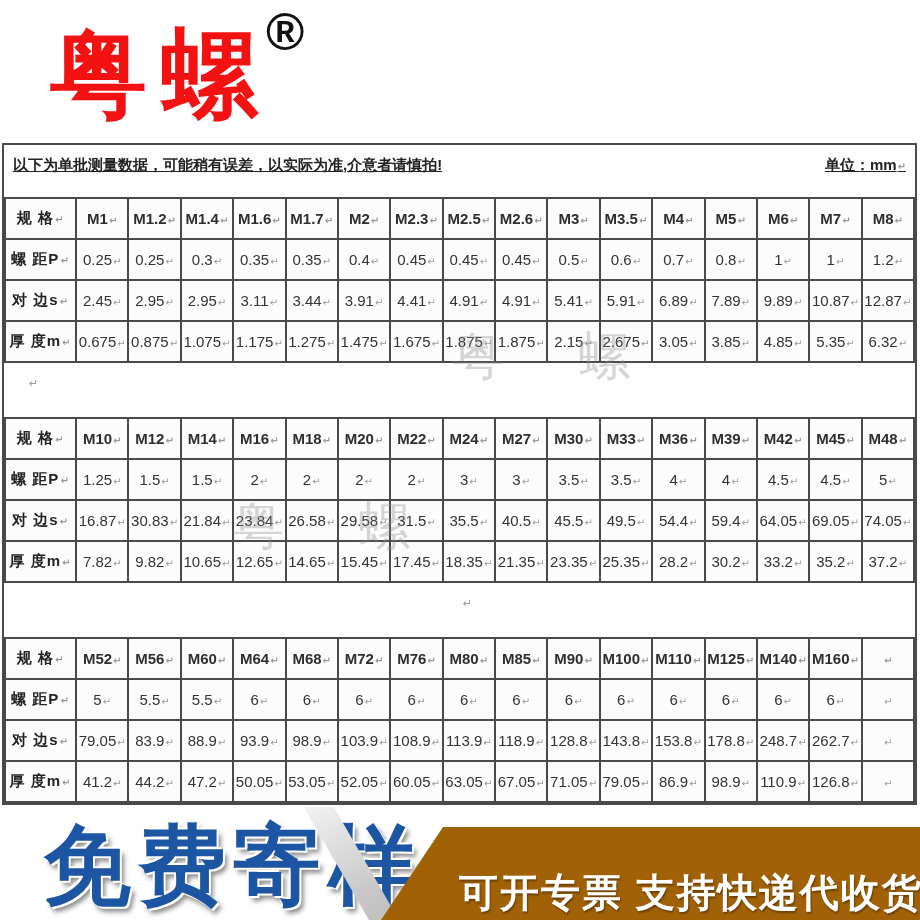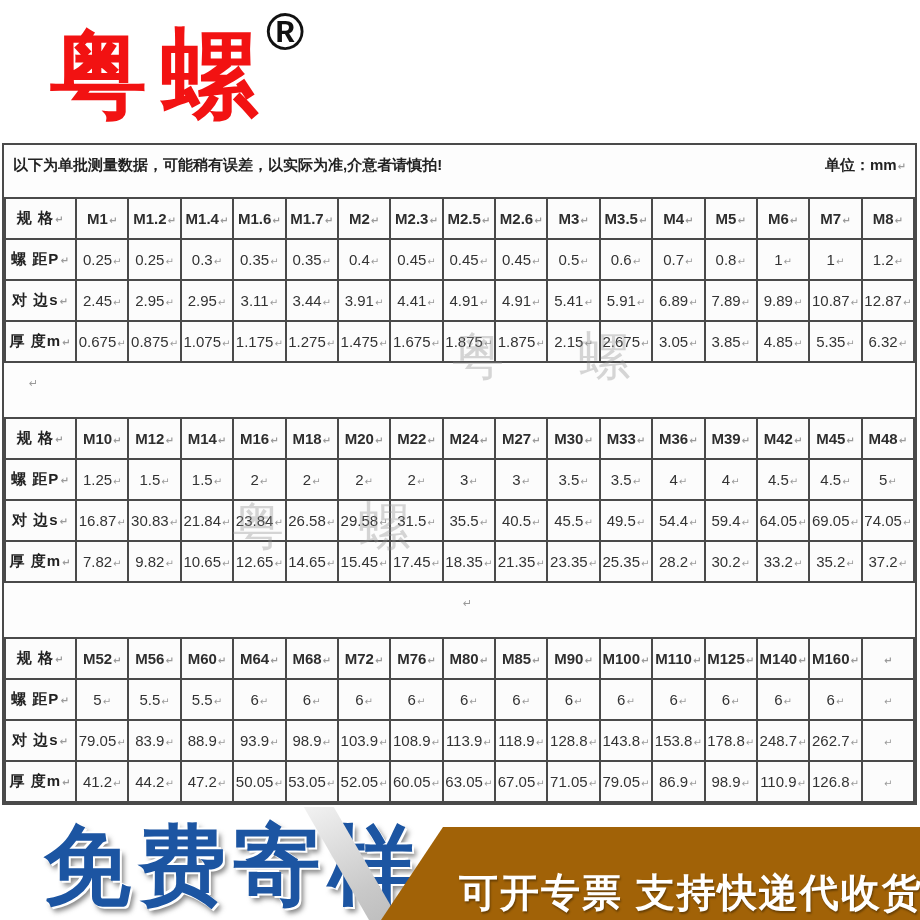--- a/index.html
+++ b/index.html
@@ -19,21 +19,21 @@
     position:absolute;top:2px;left:266px;
     font-size:52px;font-weight:700;color:#111;
   }
   
   .content-box{
     position:absolute;left:2px;right:3px;top:143px;
     border:2px solid #4a4a4a;background:#fdfdfd;
   }
   .notice-row{
     height:40px;display:flex;align-items:center;justify-content:space-between;
-    padding:0 9px;font-size:15px;font-weight:bold;color:#222;
+    padding:0 9px;font-size:15px;font-weight:bold;color:#222;text-decoration:underline;
   }
   .unit-label{white-space:nowrap;}
   table.spec-table{
     width:100%;border-collapse:collapse;table-layout:fixed;
     background:#fcfcfc;
     margin-top:12px;
   }
   table.spec-table td{
     border:2px solid #4a4a4a;height:39px;text-align:center;
     font-size:15px;color:#333;padding:0;overflow:hidden;white-space:nowrap;

